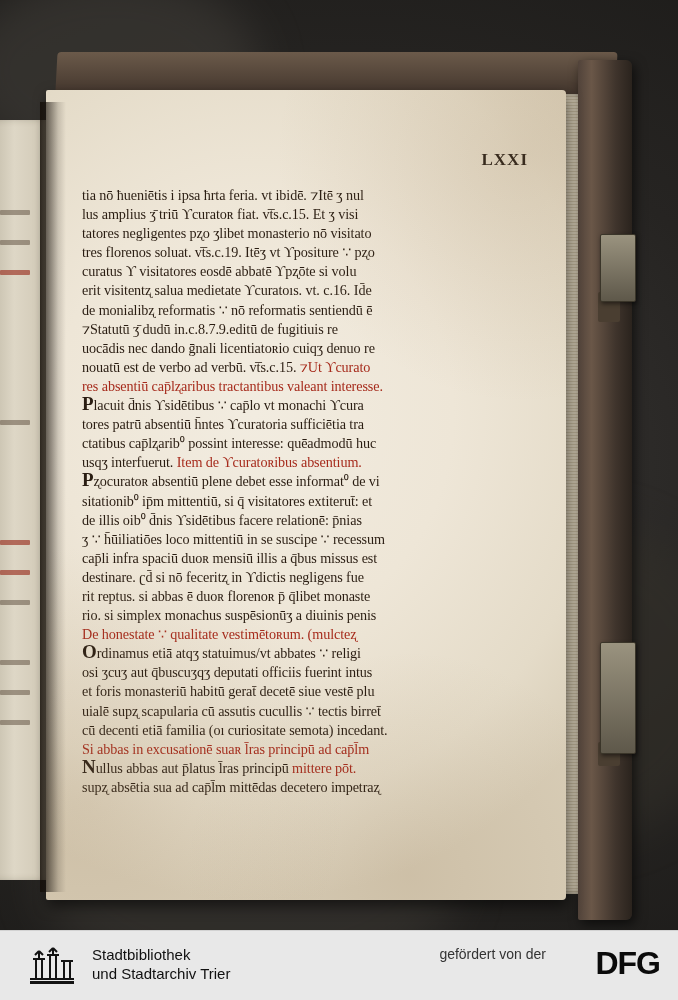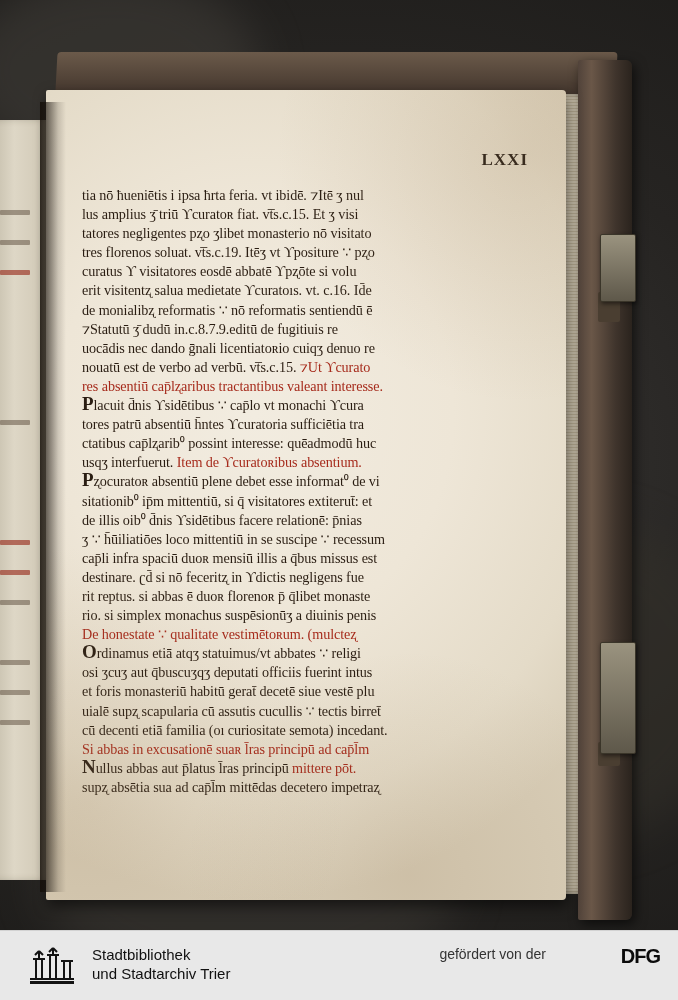--- a/index.html
+++ b/index.html
@@ -232,21 +232,21 @@
     text-align: right;
     font-size: 14px;
     line-height: 15px;
     color: #333;
     font-family: "Liberation Sans", sans-serif;
   }
   .dfg {
     position: absolute;
     right: 18px;
     top: 14px;
-    font-size: 20px;
+    font-size: 32px;
     font-weight: bold;
     letter-spacing: -1px;
     color: #0b0b0b;
     font-family: "Liberation Sans", sans-serif;
   }
 </style>
 </head>
 <body>
 
 <div class="photo">

